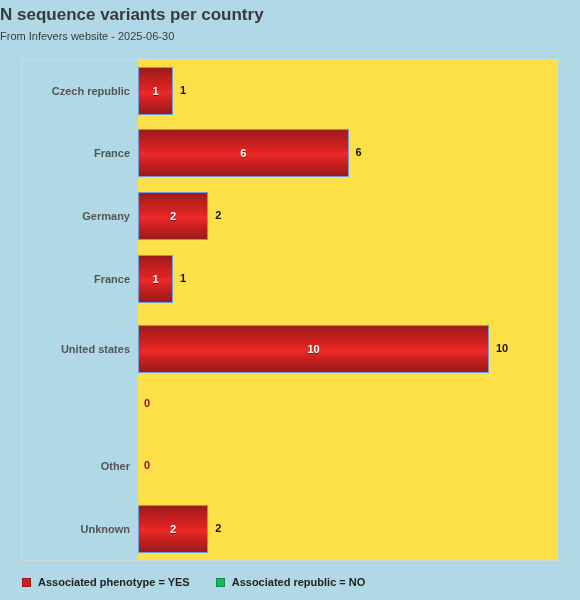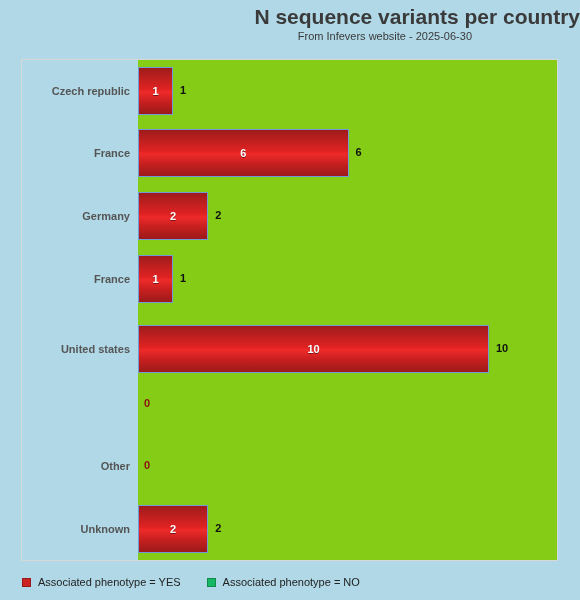--- a/index.html
+++ b/index.html
@@ -18,42 +18,42 @@
     position: absolute;
     left: 0; top: 0;
     width: 580px;
     height: 600px;
   }
   
   .chart-title {
     position: absolute;
     left: 0; top: 5px;
     width: 580px;
-    text-align: right;
-    font-size: 21px;
+    text-align: left;
+    font-size: 17px;
     font-weight: bold;
     color: #3a3a3a;
     letter-spacing: 0px;
   }
   .chart-subtitle {
     position: absolute;
     left: 0; top: 30px;
     width: 472px;
-    text-align: right;
+    text-align: left;
     font-size: 11px;
     color: #3a3a3a;
   }
   
   .plot-area {
     position: absolute;
     left: 22px;
     top: 60px;
     width: 535px;
     height: 500px;
-    background: #84cc16;
+    background: #fde047;
     box-shadow: 0 0 0 1px #d8d8d8;
   }
   
   .label-gutter {
     position: absolute;
     left: 0; top: 0;
     width: 116px;
     height: 500px;
     background: #b0d8e6;
   }
@@ -133,20 +133,21 @@
   }
   
   .legend {
     position: absolute;
     left: 22px;
     top: 572px;
     width: 558px;
     height: 20px;
     display: flex;
     align-items: center;
+    font-weight: bold;
   }
   .legend-item {
     display: flex;
     align-items: center;
     margin-right: 26px;
   }
   .legend-swatch {
     width: 9px;
     height: 9px;
     box-sizing: border-box;
@@ -239,17 +240,17 @@
       </div>
   </div>
 
   <div class="legend" id="legend">
       <div class="legend-item">
         <span class="legend-swatch" style="background: rgb(204, 34, 34);"></span>
         <span class="legend-label">Associated phenotype = YES</span>
       </div>
       <div class="legend-item">
         <span class="legend-swatch" style="background: rgb(23, 184, 100);"></span>
-        <span class="legend-label">Associated phenotype = NO</span>
+        <span class="legend-label">Associated republic = NO</span>
       </div>
     </div>
 
 </div>
 
 </body></html>

